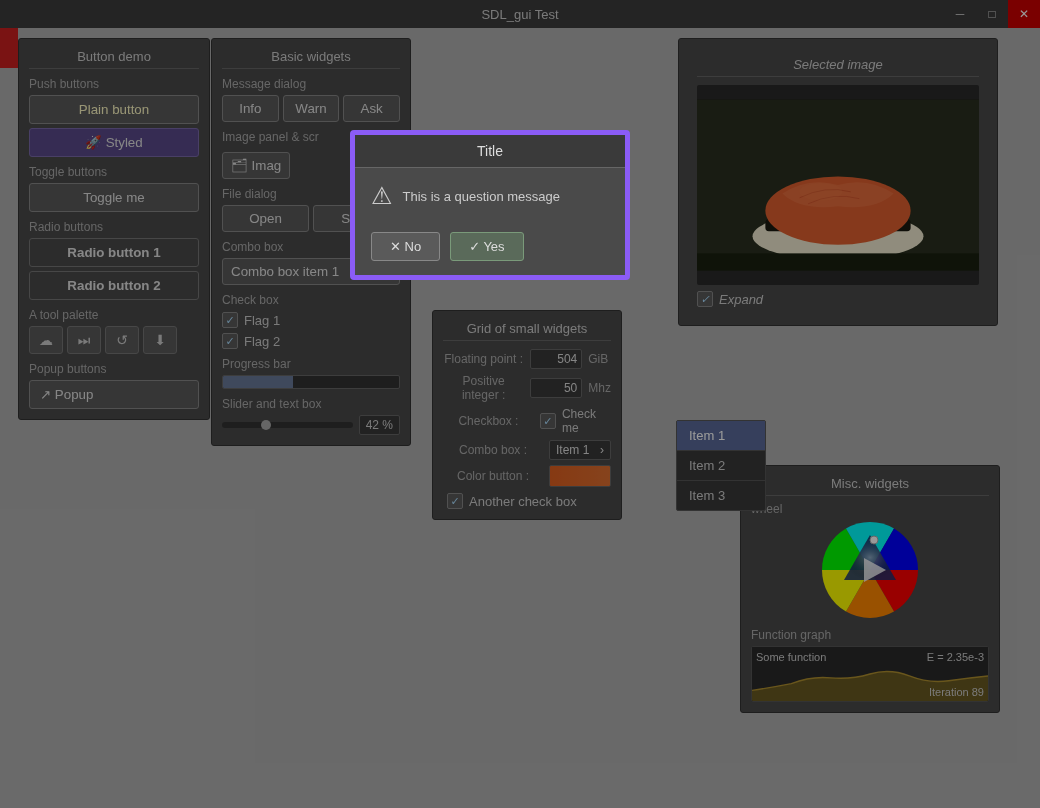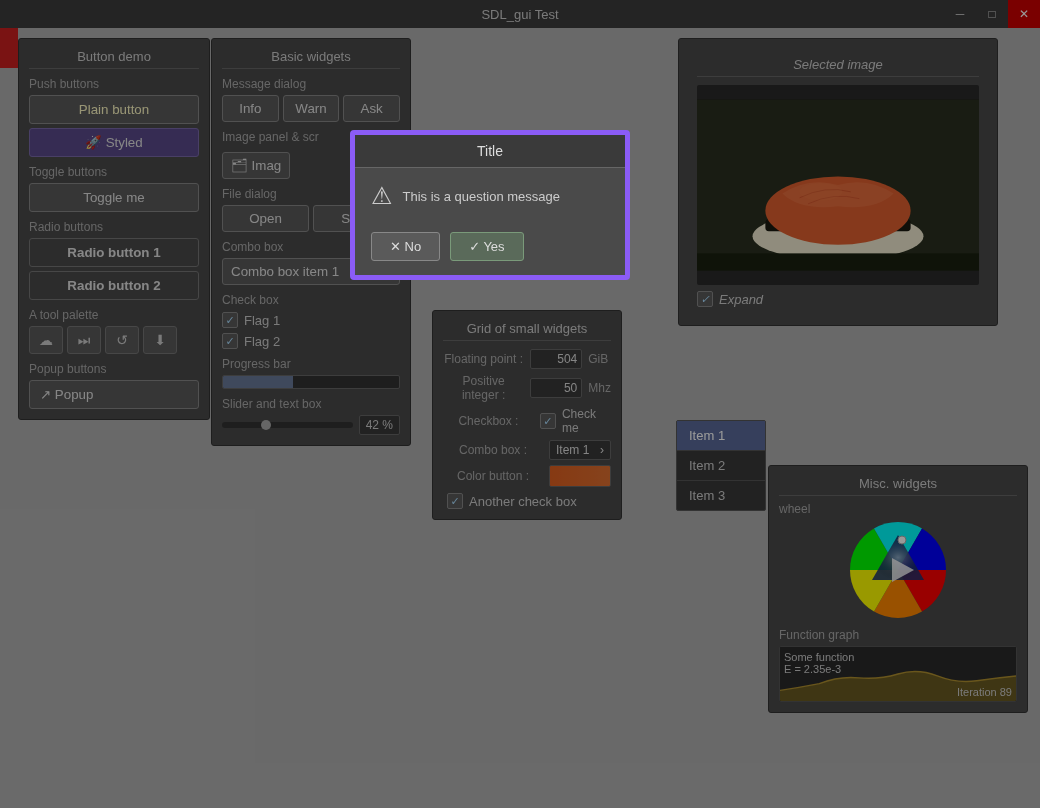--- a/index.html
+++ b/index.html
@@ -462,21 +462,21 @@
     .expand-row {
       display: flex;
       align-items: center;
       gap: 6px;
       margin-top: 6px;
     }
 
     
     .misc-panel {
       position: absolute;
-      left: 768px;
+      left: 740px;
       top: 465px;
       width: 260px;
       background: #4a4a4a;
       border: 1px solid #333;
       border-radius: 3px;
       padding: 10px;
     }
     .misc-title {
       text-align: center;
       color: #ccc;
@@ -507,21 +507,20 @@
     .func-graph-labels {
       display: flex;
       justify-content: space-between;
       padding: 2px 4px;
       position: absolute;
       top: 2px;
       left: 0; right: 0;
       font-size: 11px;
       color: #ccc;
       z-index: 2;
-      flex-direction: column;
     }
   </style>
 </head>
 <body>
 
 <div class="title-bar">
   <span>SDL_gui Test</span>
   <div class="win-controls">
     <button class="win-btn">─</button>
     <button class="win-btn">□</button>

